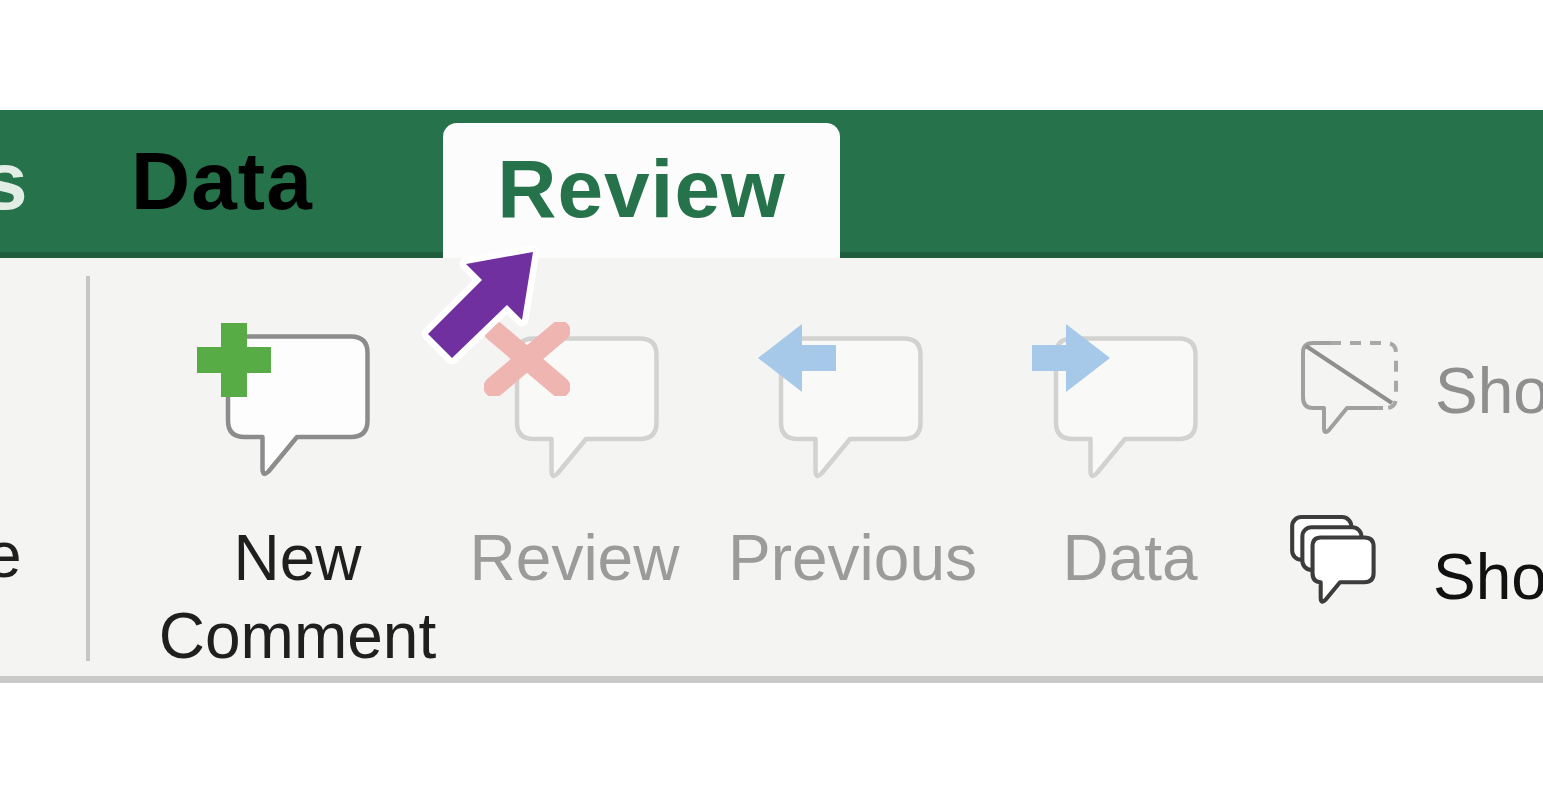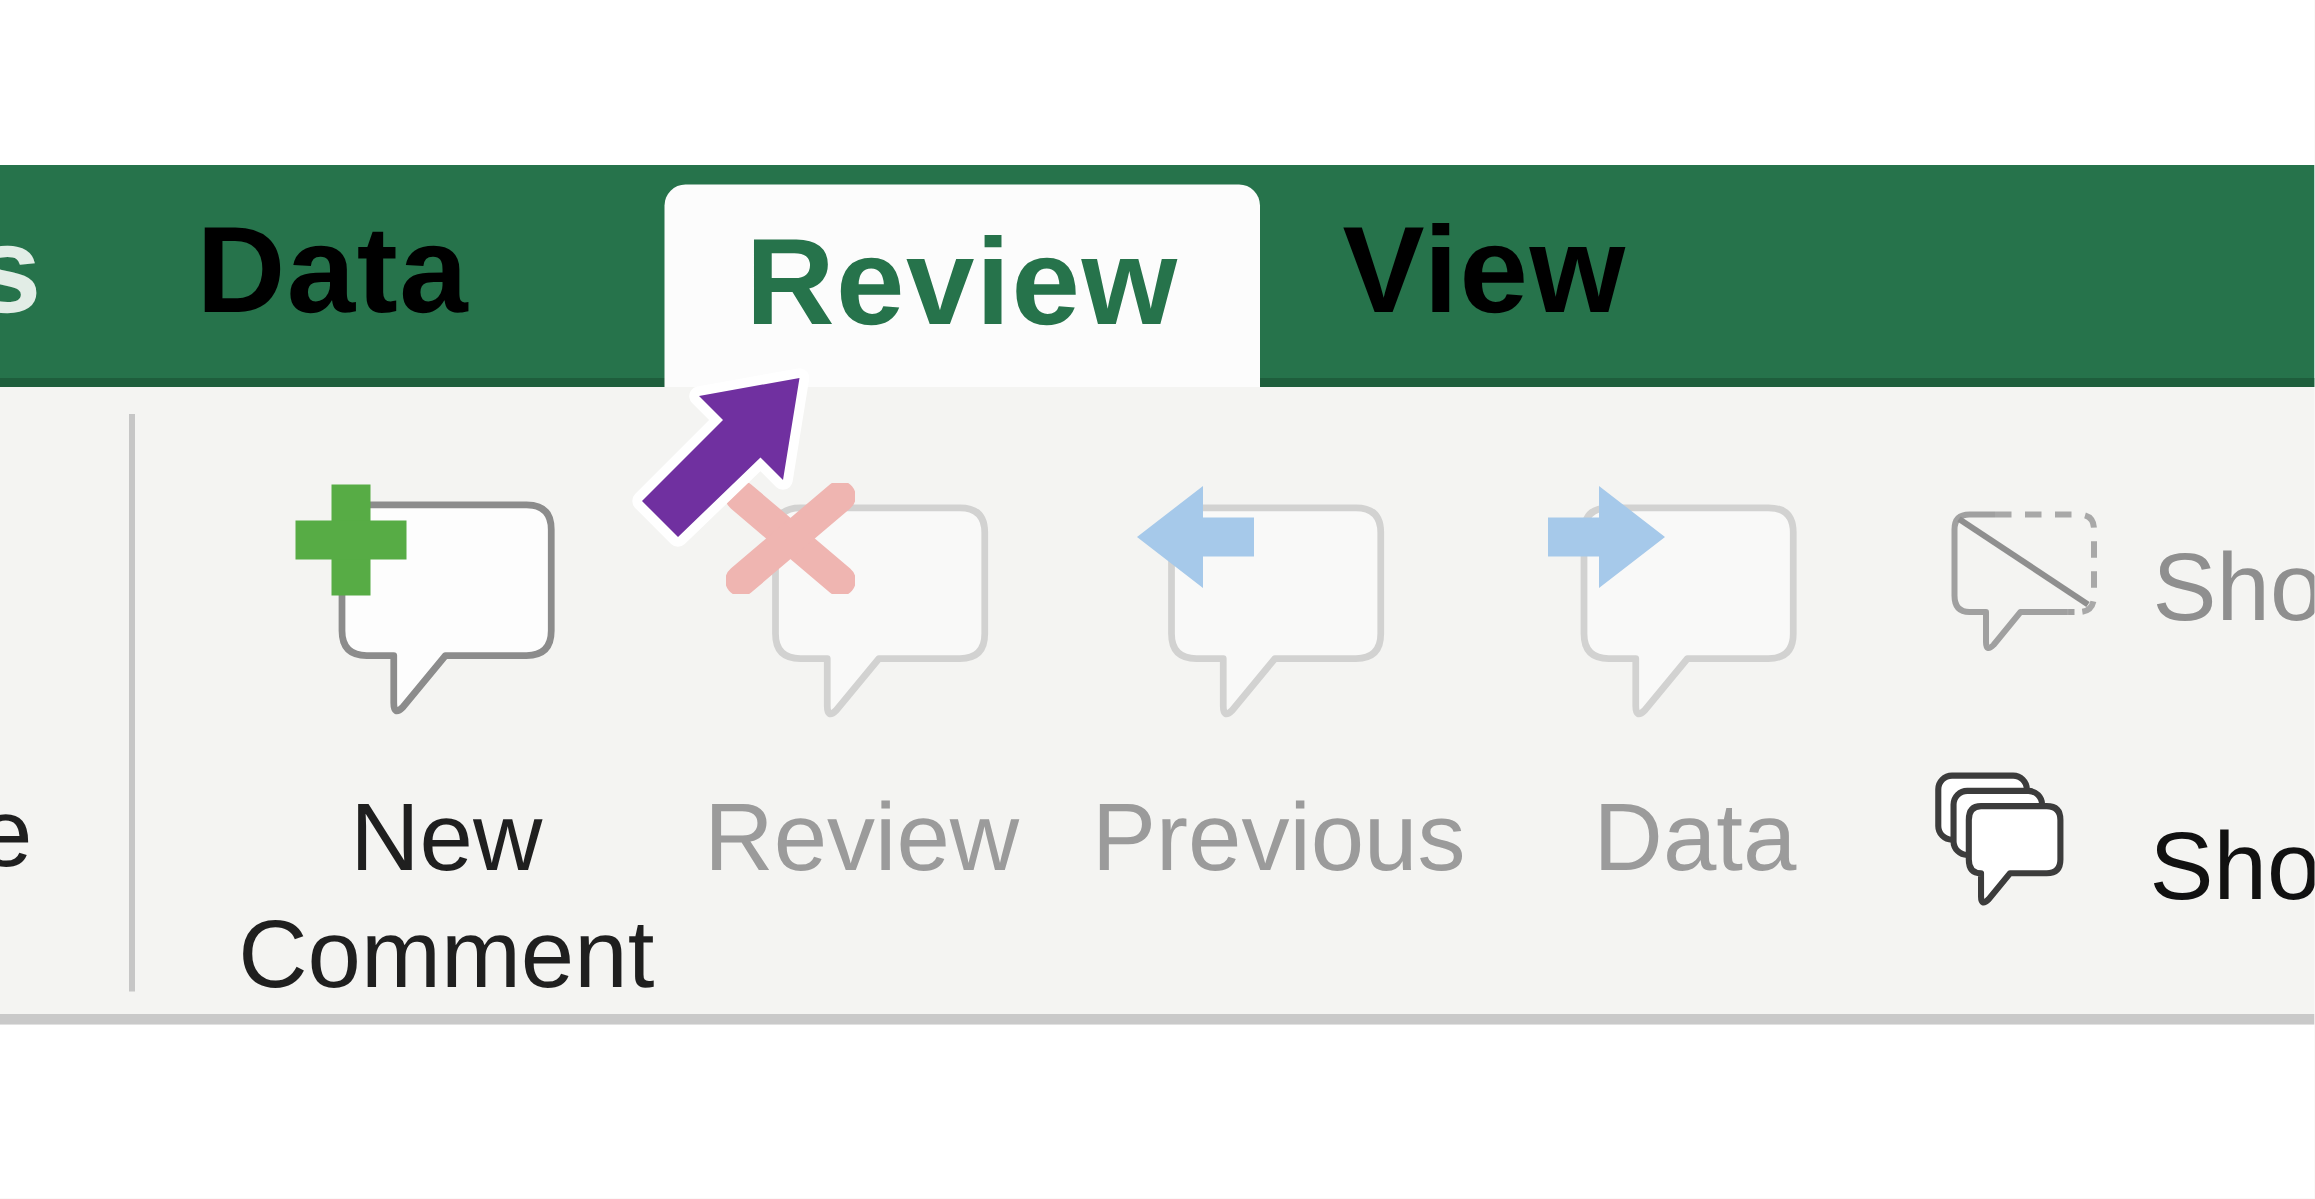--- a/index.html
+++ b/index.html
@@ -68,21 +68,20 @@
 </style>
 </head>
 <body>
 
 <div class="page">
 
   <div class="tab-bar">
     <span class="tab-partial">s</span>
     <div class="tab tab-data">Data</div>
     <div class="tab-selected">Review</div>
-    <div class="tab tab-view">View</div>
   </div>
 
   <div class="ribbon">
 
     <div class="group-divider"></div>
 
     <span class="partial-label">e</span>
 
     <div class="ribbon-btn" style="left:120px;width:355px;">
       <svg class="icon-abs" style="left:105px;top:74px;" width="150" height="153" viewBox="0 0 100 102">

